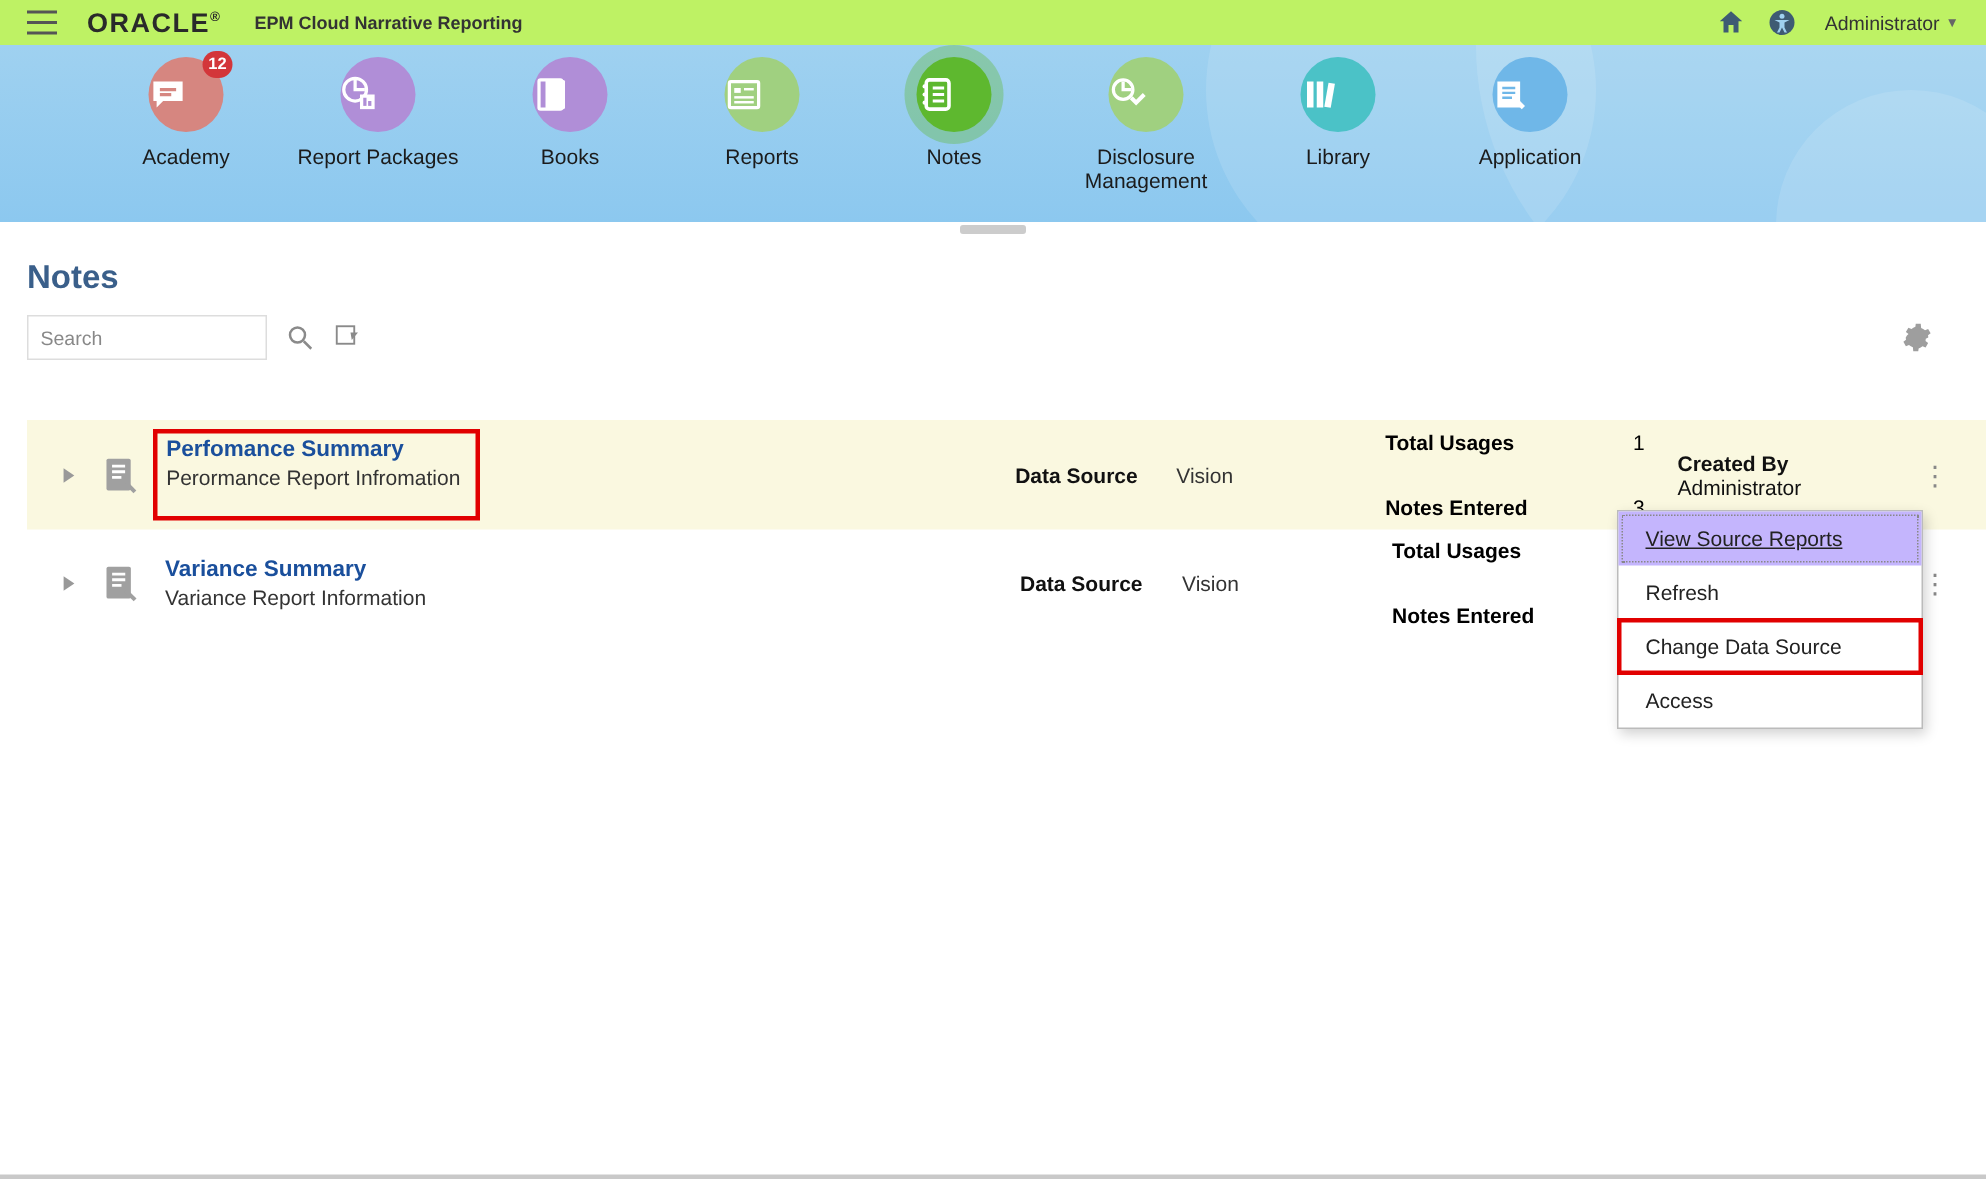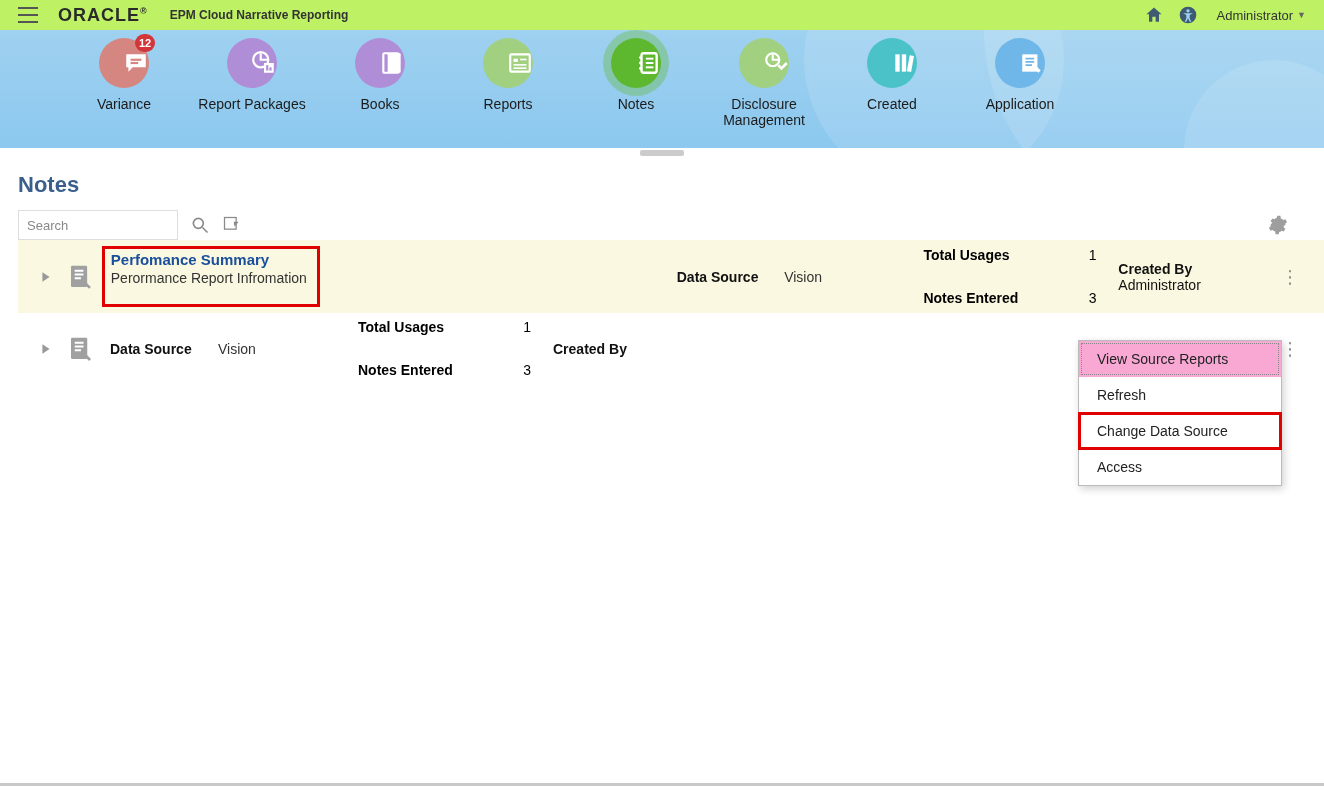--- a/index.html
+++ b/index.html
@@ -18,39 +18,39 @@
     .user-menu .tri { font-size: 9px; color: #666; }
 
     
     .nav { background: linear-gradient(#9fd1f0, #8cc8ef); min-height: 118px; display: flex; padding: 8px 0 10px 0; position: relative; overflow: hidden; }
     .cloud { position: absolute; border-radius: 50%; background: rgba(255,255,255,0.12); }
     .cloud.c1 { width: 400px; height: 400px; right: -60px; top: -200px; }
     .cloud.c2 { width: 260px; height: 260px; right: 260px; top: -100px; }
     .cloud.c3 { width: 180px; height: 180px; right: -40px; top: 30px; }
     .nav-inner { display: flex; width: 100%; padding-left: 60px; gap: 0; position: relative; z-index: 1; }
     .nav-item { text-align: center; cursor: pointer; width: 128px; }
-    .nav-circle { width: 50px; height: 50px; border-radius: 50%; margin: 0 auto 8px; display: flex; align-items: center; justify-content: flex-end; position: relative; }
+    .nav-circle { width: 50px; height: 50px; border-radius: 50%; margin: 0 auto 8px; display: flex; align-items: center; justify-content: flex-start; position: relative; }
     .nav-circle.purple { background: #b08ed7; }
     .nav-circle.red    { background: #d68680; }
     .nav-circle.green  { background: #a0d080; }
     .nav-circle.teal   { background: #4bc2c7; }
     .nav-circle.blue   { background: #6fb7e8; }
     .nav-circle.brick  { background: #c86868; }
     .nav-circle.active { background: #5eb82f; box-shadow: 0 0 0 8px rgba(94,184,47,0.35); }
     .nav-label { font-size: 14px; color: #1b1b1b; }
     .badge { position: absolute; top: -4px; right: -6px; background: #d3363a; color: #fff; font-size: 11px; border-radius: 10px; min-width: 20px; height: 18px; line-height: 18px; font-weight: 600; }
 
     .nav-icon { width: 26px; height: 26px; color: #fff; }
 
     .grip { width: 44px; height: 6px; background: #ccc; margin: 2px auto 0; border-radius: 2px; }
 
     
     .page { padding: 16px 0 0 18px; }
     .page-title { font-size: 22px; font-weight: 700; color: #3a5f8a; margin-bottom: 12px; }
-    .toolbar { display: flex; align-items: center; gap: 12px; }
+    .toolbar { display: flex; align-items: center; gap: 12px; margin-bottom: 40px; }
     .search { width: 160px; height: 30px; border: 1px solid #ddd; padding: 0 8px; font-size: 13px; color: #555; }
     .search::placeholder { color: #888; }
     .tool-icon { width: 20px; height: 20px; color: #8a8a8a; cursor: pointer; }
     .toolbar-spacer { flex: 1; }
     .gear-right { margin-right: 36px; color: #9e9e9e; width:20px; height:20px; cursor:pointer;}
 
     
     .list { }
     .row { display: flex; align-items: center; padding: 6px 20px 6px 22px; position: relative; min-height: 56px; }
     .row.selected { background: #faf8e0; }
@@ -66,21 +66,21 @@
     .stats-num { width: 16px; font-size: 14px; text-align: right; }
     .created { font-size: 14px; color: #111; }
     .created .lab { font-weight: 700; }
     .row-more { margin-left: auto; color: #888; cursor: pointer; padding: 0 4px; font-size: 18px; letter-spacing: 1px; }
 
     .stats-grid { display: grid; grid-template-columns: 130px 20px; row-gap: 2px; column-gap: 10px; font-size: 14px; gap: 27px; }
 
     
     .menu { position: absolute; top: 340px; left: 1078px; width: 204px; background: #fff; border: 1px solid #bbb; box-shadow: 2px 3px 8px rgba(0,0,0,0.18); z-index: 10; }
     .menu-item { padding: 10px 18px; font-size: 14px; color: #222; cursor: pointer; }
-    .menu-item.hover { background: #f9a8d4; outline: 1px dotted #888; outline-offset: -3px; }
+    .menu-item.hover { background: #c4b5fd; outline: 1px dotted #888; outline-offset: -3px; text-decoration: underline; }
     .menu-item.red-outline { outline: 3px solid #e10000; outline-offset: -2px; }
 
     
     .footer-line { position: absolute; bottom: 4px; left: 0; right: 0; height: 3px; background: #c9c9c9; }
   </style>
 </head>
 <body>
 
 <div class="topbar">
   <div class="hamburger">
@@ -116,21 +116,21 @@
   <div class="nav-inner" id="nav-inner">
       <div class="nav-item">
     <div class="nav-circle red">
       <svg class="nav-icon" viewBox="0 0 24 24" fill="#fff">
             <path d="M3 4h18v12H9l-4 4V16H3z"></path>
             <line x1="7" y1="9" x2="17" y2="9" stroke="#d68680" stroke-width="2"></line>
             <line x1="7" y1="12" x2="14" y2="12" stroke="#d68680" stroke-width="2"></line>
           </svg>
       <span class="badge">12</span>
     </div>
-    <div class="nav-label">Variance</div>
+    <div class="nav-label">Academy</div>
       </div>
       <div class="nav-item">
     <div class="nav-circle purple">
       <svg class="nav-icon" viewBox="0 0 24 24" fill="#fff">
             <circle cx="9" cy="9" r="7" fill="none" stroke="#fff" stroke-width="2"></circle>
             <path d="M9 3v6h6" fill="none" stroke="#fff" stroke-width="2"></path>
             <rect x="12" y="12" width="9" height="9" fill="#fff"></rect>
             <rect x="14" y="14" width="2" height="5" fill="#b08ed7"></rect>
             <rect x="17" y="16" width="2" height="3" fill="#b08ed7"></rect>
           </svg>
@@ -189,21 +189,21 @@
       </div>
       <div class="nav-item">
     <div class="nav-circle teal">
       <svg class="nav-icon" viewBox="0 0 24 24" fill="#fff">
             <rect x="4" y="4" width="4" height="16"></rect>
             <rect x="10" y="4" width="4" height="16"></rect>
             <rect x="16" y="5" width="4" height="15" transform="rotate(10 18 12)"></rect>
           </svg>
 
     </div>
-    <div class="nav-label">Created</div>
+    <div class="nav-label">Library</div>
       </div>
       <div class="nav-item">
     <div class="nav-circle blue">
       <svg class="nav-icon" viewBox="0 0 24 24" fill="#fff">
             <rect x="3" y="4" width="14" height="16"></rect>
             <path d="M6 8h8M6 11h8M6 14h6" stroke="#6fb7e8" stroke-width="1.5"></path>
             <path d="M14 13l6 6-2 2-6-6z"></path>
           </svg>
 
     </div>
@@ -256,20 +256,24 @@
   </div>
       <div class="row">
     <svg class="expander" viewBox="0 0 10 10" fill="#999">
           <path d="M2 1 L8 5 L2 9 Z"></path>
         </svg>
     <svg class="doc-icon" viewBox="0 0 24 24" fill="#a0a0a0">
           <rect x="4" y="3" width="13" height="17" rx="1"></rect>
           <path d="M7 7h7M7 10h7M7 13h5" stroke="#fff" stroke-width="1.5"></path>
           <path d="M15 15l5 5-1.5 1.5-5-5z"></path>
         </svg>
+    <div class="row-name-block">
+          <div class="row-title">Variance Summary</div>
+          <div class="row-sub">Variance Report Information</div>
+        </div>
     <div class="ds-label">Data Source</div>
     <div class="ds-val">Vision</div>
     <div class="stats-grid">
       <div class="lab"><b>Total Usages</b></div>
       <div class="stats-num">1</div>
       <div class="lab"><b>Notes Entered</b></div>
       <div class="stats-num">3</div>
     </div>
     <div style="width:18px"></div>
     <div class="created"><span class="lab">Created By</span> </div>

